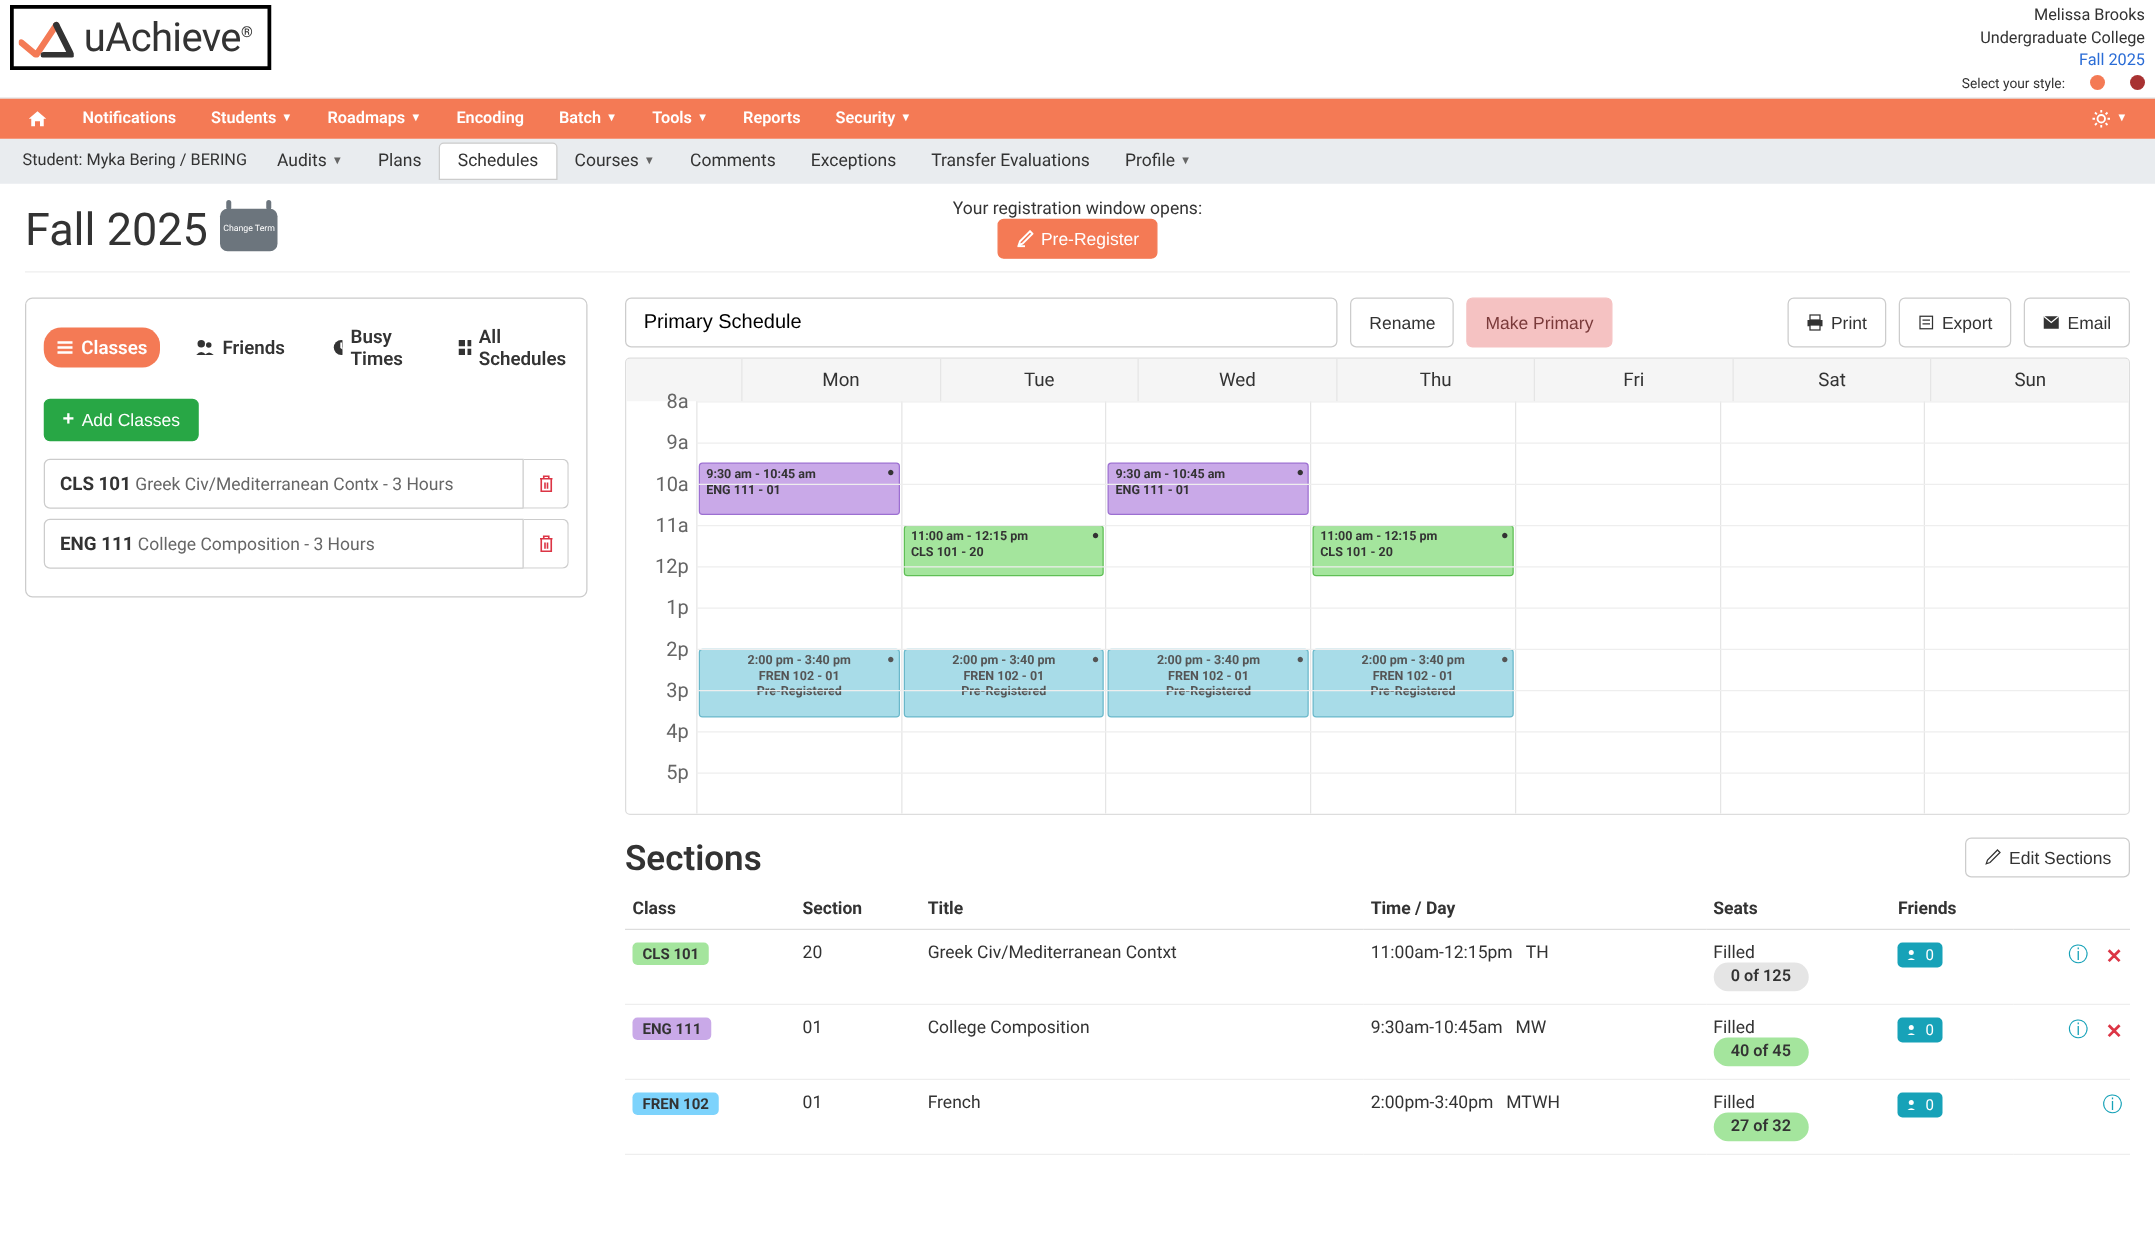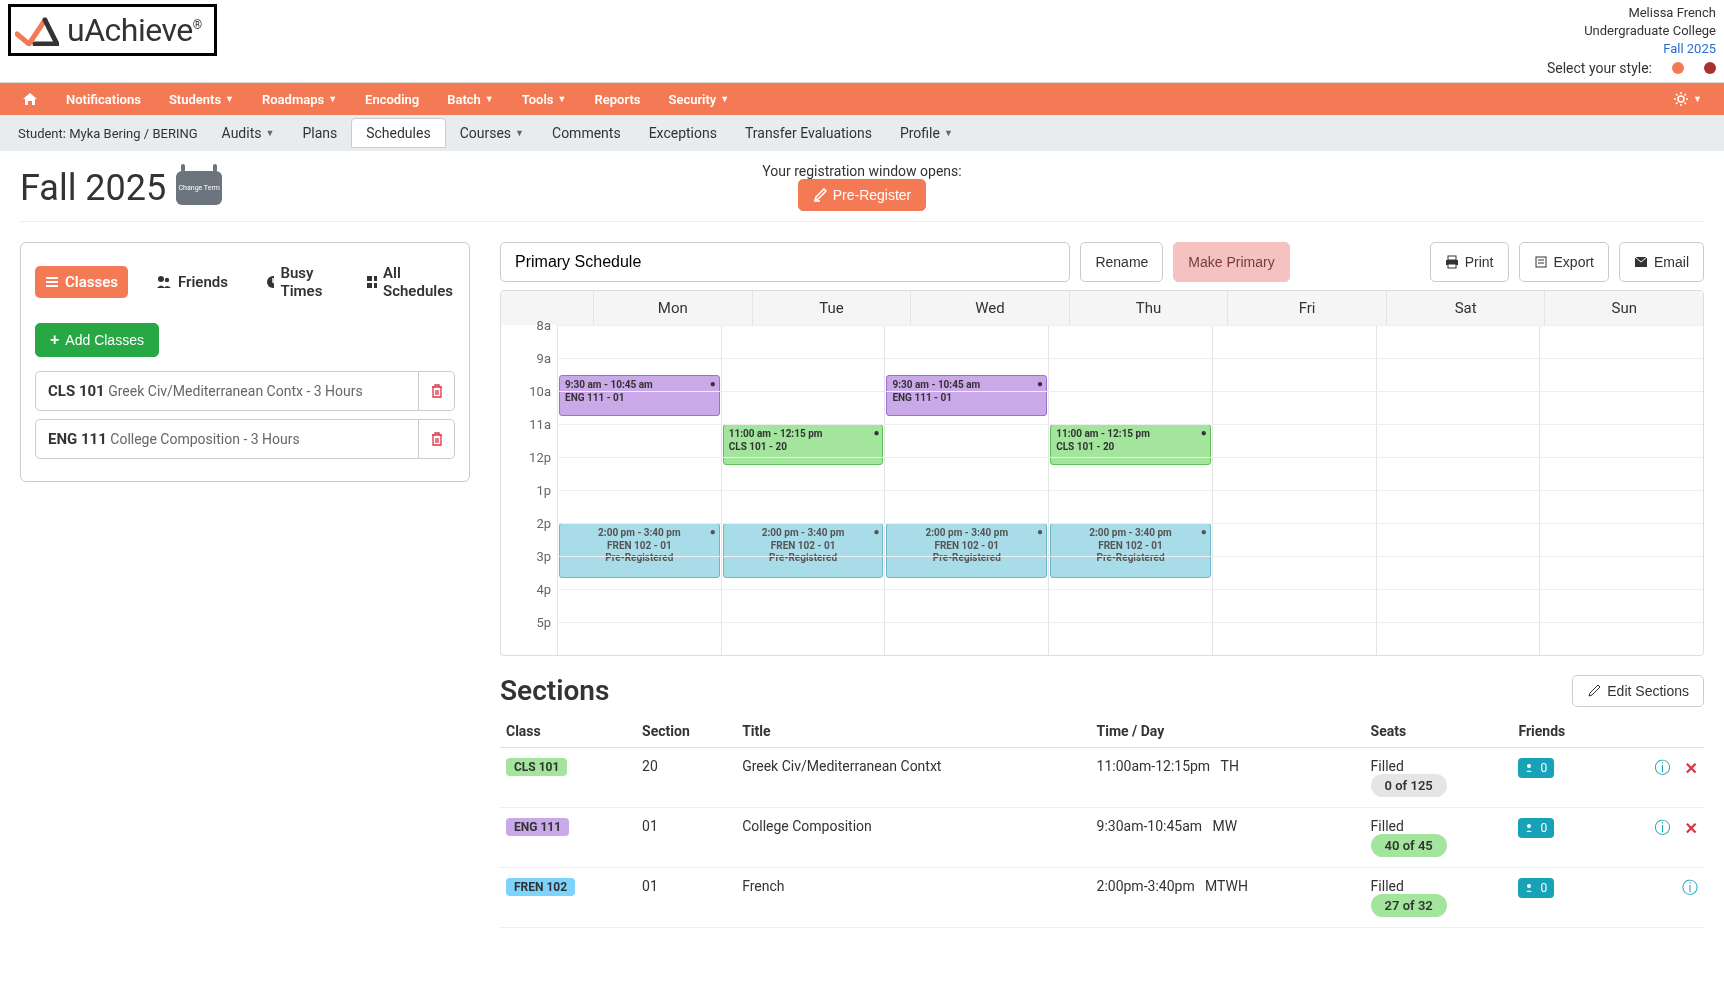--- a/index.html
+++ b/index.html
@@ -4,21 +4,21 @@
 <style>
 * { box-sizing: border-box; margin: 0; padding: 0; }
 body { font-family: -apple-system, BlinkMacSystemFont, "Segoe UI", Roboto, Arial, sans-serif; font-size: 14px; color: #333; background: #fff; }
 .top-bar { display: flex; justify-content: space-between; align-items: flex-start; padding: 4px 8px; border-bottom: 1px solid #ddd; }
 .logo-box { border: 3px solid #000; padding: 4px 12px 4px 4px; display: flex; align-items: center; gap: 8px; background: #fff; }
 .logo-icon { width: 44px; height: 32px; }
 .logo-text { font-size: 32px; font-weight: 400; letter-spacing: -0.5px; }
 .logo-reg { font-size: 12px; vertical-align: super; }
 .user-info { text-align: right; font-size: 13px; line-height: 1.4; }
 .user-term { color: #2a6cd6; }
-.style-row { display: flex; align-items: center; justify-content: flex-end; gap: 20px; font-size: 14px; }
+.style-row { display: flex; align-items: center; justify-content: flex-end; gap: 20px; font-size: 11px; }
 .dot { width: 12px; height: 12px; border-radius: 50%; display: inline-block; }
 .dot-orange { background: #f47a55; }
 .dot-red { background: #a83232; }
 .nav1 { background: #f47a55; display: flex; align-items: center; padding: 0 8px; height: 32px; position: relative; }
 .nav1 a { color: #fff; text-decoration: none; font-size: 13px; font-weight: 600; padding: 0 14px; height: 32px; display: flex; align-items: center; gap: 4px; }
 .nav1 .gear { margin-left: auto; }
 .caret { font-size: 9px; }
 .nav2 { background: #e9ecef; display: flex; align-items: center; padding: 0 8px; height: 36px; gap: 0; }
 .student-label { font-size: 13px; padding: 0 10px; color: #333; }
 .nav2 a { color: #333; text-decoration: none; font-size: 14px; padding: 6px 14px; display: flex; align-items: center; gap: 4px; }
@@ -35,35 +35,35 @@
 .btn { display: inline-flex; align-items: center; gap: 6px; padding: 7px 14px; border-radius: 5px; border: 1px solid #ccc; background: #fff; font-size: 14px; cursor: pointer; color: #333; }
 .btn-orange { background: #f47a55; border-color: #f47a55; color: #fff; }
 .btn-green { background: #28a745; border-color: #28a745; color: #fff; }
 .btn-pink { background: #f5c2c2; border-color: #f5c2c2; color: #7a3a3a; }
 .layout { display: flex; gap: 30px; margin-top: 8px; border-top: 1px solid #eee; padding-top: 20px; }
 .left-col { width: 450px; flex-shrink: 0; }
 .right-col { flex: 1; }
 .panel { border: 1px solid #ccc; border-radius: 6px; padding: 14px; }
 .tabs { display: flex; gap: 18px; margin-bottom: 16px; align-items: center; }
 .tab { display: flex; align-items: center; gap: 6px; font-size: 15px; font-weight: 600; cursor: pointer; padding: 7px 10px; border-radius: 5px; }
-.tab.active { background: #f47a55; color: #fff; }
+.tab.active { background: #f47a55; color: #fff; border-radius: 14px; }
 .class-row { display: flex; align-items: stretch; margin-bottom: 8px; }
 .class-main { flex: 1; border: 1px solid #ccc; border-radius: 5px 0 0 5px; padding: 10px 12px; font-size: 14px; }
 .class-main strong { font-size: 15px; }
 .class-del { width: 36px; border: 1px solid #ccc; border-left: none; border-radius: 0 5px 5px 0; display: flex; align-items: center; justify-content: center; color: #dc3545; cursor: pointer; font-size: 18px; }
 .sched-toolbar { display: flex; gap: 10px; margin-bottom: 8px; align-items: stretch; }
 .sched-input { flex: 1; border: 1px solid #ccc; border-radius: 5px; padding: 10px 14px; font-size: 16px; }
 .toolbar-spacer { flex: 0 0 120px; }
 .calendar { border: 1px solid #ddd; border-radius: 4px; overflow: hidden; }
 .cal-header { display: flex; background: #f5f5f5; }
 .cal-timecol { width: 56px; flex-shrink: 0; }
 .cal-daycol { flex: 1; text-align: center; padding: 8px 0; font-size: 15px; border-left: 1px solid #e5e5e5; }
 .cal-body { display: flex; position: relative; height: 330px; }
 .cal-times { width: 56px; flex-shrink: 0; position: relative; }
-.cal-time { position: absolute; right: 6px; font-size: 13px; color: #666; transform: translateY(-50%); }
+.cal-time { position: absolute; right: 6px; font-size: 16px; color: #666; transform: translateY(-50%); }
 .cal-grid { flex: 1; position: relative; display: flex; }
 .cal-col { flex: 1; border-left: 1px solid #e5e5e5; position: relative; }
 .cal-hline { position: absolute; left: 0; right: 0; border-top: 1px solid #eee; }
 .event { position: absolute; left: 1px; right: 1px; border-radius: 3px; padding: 3px 5px; font-size: 10px; overflow: hidden; }
 .event .etime { font-weight: 700; font-size: 10px; }
 .event .etitle { font-weight: 700; font-size: 10px; margin-top: 2px; }
 .event .estatus { font-weight: 700; font-size: 10px; text-align: center; margin-top: 1px; }
 .event .einfo { position: absolute; top: 2px; right: 3px; font-size: 10px; }
 .ev-purple { background: #c9a9e8; border: 1px solid #9c6fd1; }
 .ev-green { background: #a4e59d; border: 1px solid #5fbf55; }
@@ -91,21 +91,21 @@
 
 <div class="top-bar">
   <div class="logo-box">
     <svg class="logo-icon" viewBox="0 0 44 32">
         <path d="M2 20 L14 30 L30 6" stroke="#f47a55" stroke-width="5" fill="none" stroke-linecap="round" stroke-linejoin="round"></path>
         <path d="M30 6 L42 30 L20 30" stroke="#333" stroke-width="5" fill="none" stroke-linecap="round" stroke-linejoin="round"></path>
       </svg>
     <span class="logo-text"><span>uAchieve</span><span class="logo-reg">®</span></span>
   </div>
   <div class="user-info">
-    <div>Melissa French</div>
+    <div>Melissa Brooks</div>
     <div>Undergraduate College</div>
     <div class="user-term">Fall 2025</div>
     <div class="style-row">
       <span>Select your style:</span>
       <span class="dot dot-orange"></span>
       <span class="dot dot-red"></span>
     </div>
   </div>
 </div>
 

